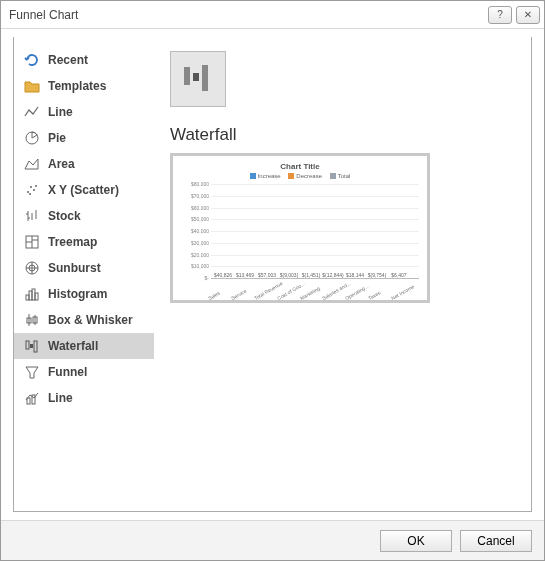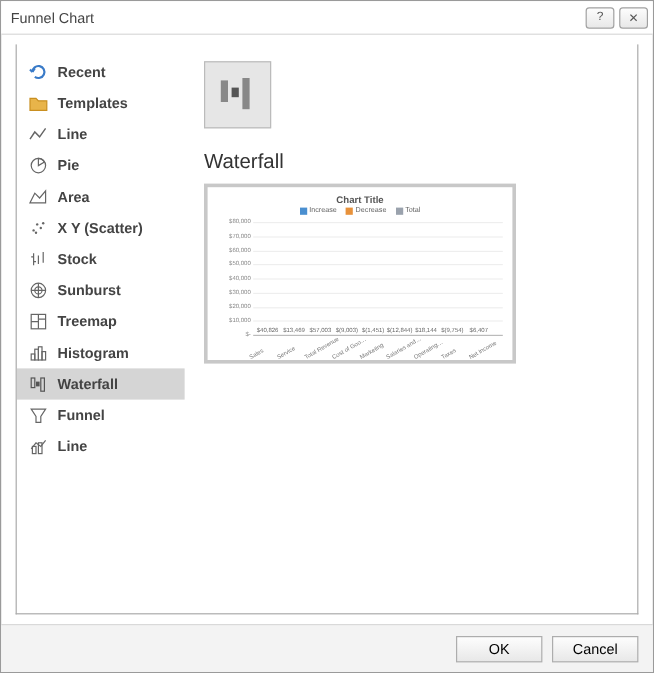--- a/index.html
+++ b/index.html
@@ -215,49 +215,60 @@
                 <line x1="12" y1="2" x2="12" y2="11" stroke="#666"></line>
                 <line x1="2" y1="6" x2="4" y2="6" stroke="#666"></line>
                 <line x1="4" y1="10" x2="6" y2="10" stroke="#666"></line>
               </svg>
             </span>
           <span>Stock</span>
         </div>
         <div class="sb-item">
           <span class="sb-icon">
               <svg viewBox="0 0 16 16">
+                <rect x="2" y="2" width="12" height="12" fill="none" stroke="#666"></rect>
+                <line x1="8" y1="2" x2="8" y2="14" stroke="#666"></line>
+                <line x1="2" y1="8" x2="8" y2="8" stroke="#666"></line>
+                <line x1="8" y1="6" x2="14" y2="6" stroke="#666"></line>
+              </svg>
+            </span>
+          <span>Treemap</span>
+        </div>
+        <div class="sb-item">
+          <span class="sb-icon">
+              <svg viewBox="0 0 16 16">
                 <circle cx="8" cy="8" r="6" fill="none" stroke="#666"></circle>
                 <circle cx="8" cy="8" r="3" fill="none" stroke="#666"></circle>
                 <line x1="8" y1="2" x2="8" y2="14" stroke="#666"></line>
                 <line x1="2" y1="8" x2="14" y2="8" stroke="#666"></line>
               </svg>
             </span>
           <span>Sunburst</span>
         </div>
         <div class="sb-item">
           <span class="sb-icon">
               <svg viewBox="0 0 16 16">
-                <rect x="2" y="2" width="12" height="12" fill="none" stroke="#666"></rect>
-                <line x1="8" y1="2" x2="8" y2="14" stroke="#666"></line>
-                <line x1="2" y1="8" x2="8" y2="8" stroke="#666"></line>
-                <line x1="8" y1="6" x2="14" y2="6" stroke="#666"></line>
-              </svg>
-            </span>
-          <span>Treemap</span>
-        </div>
-        <div class="sb-item">
-          <span class="sb-icon">
-              <svg viewBox="0 0 16 16">
                 <rect x="2" y="9" width="3" height="5" fill="none" stroke="#666"></rect>
                 <rect x="5" y="5" width="3" height="9" fill="none" stroke="#666"></rect>
                 <rect x="8" y="3" width="3" height="11" fill="none" stroke="#666"></rect>
                 <rect x="11" y="7" width="3" height="7" fill="none" stroke="#666"></rect>
               </svg>
             </span>
           <span>Histogram</span>
+        </div>
+        <div class="sb-item">
+          <span class="sb-icon">
+              <svg viewBox="0 0 16 16">
+                <line x1="5" y1="2" x2="5" y2="14" stroke="#666"></line>
+                <rect x="3" y="6" width="4" height="5" fill="none" stroke="#666"></rect>
+                <line x1="11" y1="3" x2="11" y2="13" stroke="#666"></line>
+                <rect x="9" y="5" width="4" height="6" fill="none" stroke="#666"></rect>
+              </svg>
+            </span>
+          <span>Box &amp; Whisker</span>
         </div>
         <div class="sb-item selected">
           <span class="sb-icon">
               <svg viewBox="0 0 16 16">
                 <rect x="2" y="3" width="3" height="8" fill="none" stroke="#555"></rect>
                 <rect x="6" y="6" width="3" height="4" fill="#555"></rect>
                 <rect x="10" y="3" width="3" height="11" fill="none" stroke="#555"></rect>
               </svg>
             </span>
           <span>Waterfall</span>

